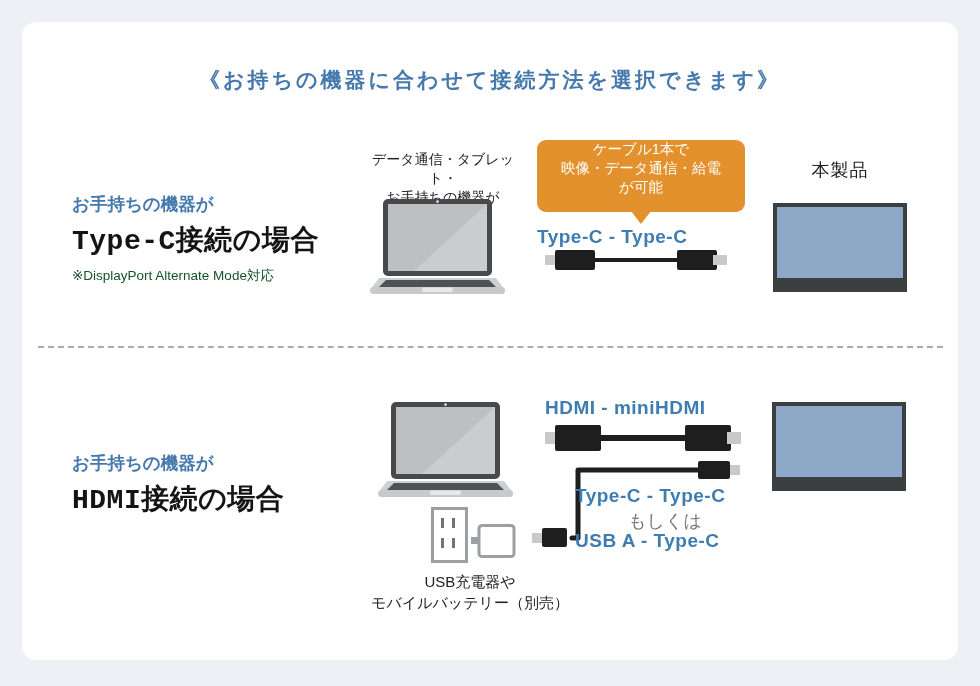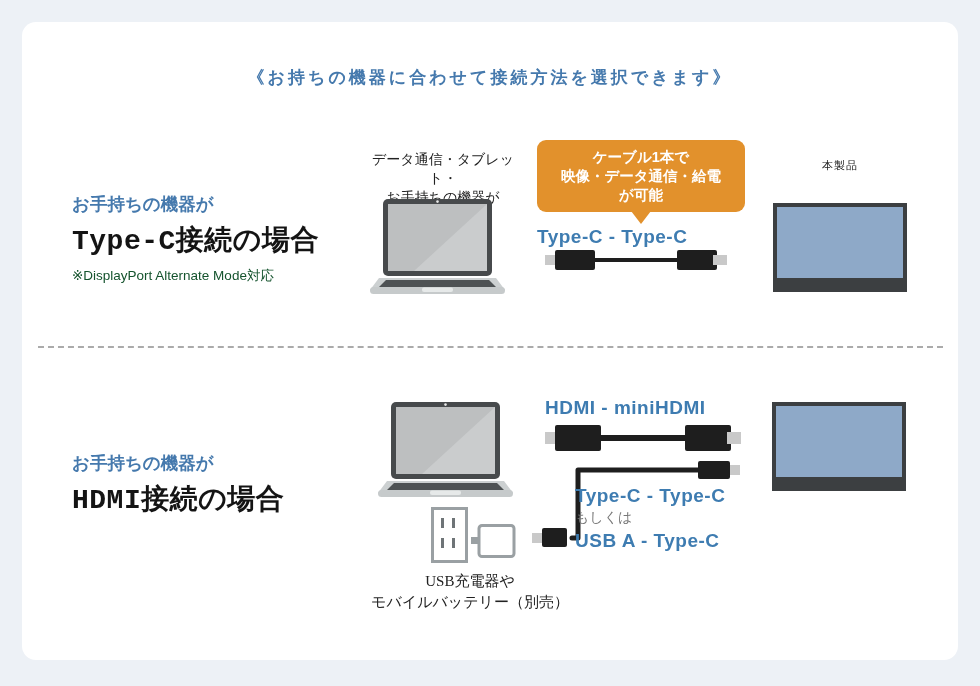--- a/index.html
+++ b/index.html
@@ -7,58 +7,58 @@
     position:relative;width:980px;height:686px;background:#EDF1F6;
     font-family:"Liberation Sans","DejaVu Sans",sans-serif;overflow:hidden;
   }
   .card{
     position:absolute;left:22px;top:22px;width:936px;height:638px;
     background:#FFFFFF;border-radius:14px;
   }
   .abs{position:absolute;}
   .title{
     position:absolute;left:0;right:0;top:66px;margin:0;text-align:center;
-    font-size:17px;font-weight:bold;color:#4579AD;letter-spacing:3px;
+    font-size:21px;font-weight:bold;color:#4579AD;letter-spacing:3px;
   }
   .intro{font-size:17.5px;font-weight:bold;color:#4579AD;}
   .heading{font-size:28px;font-weight:bold;color:#141414;margin-top:5px;letter-spacing:0.5px;font-family:Liberation Mono, monospace;}
   .note{font-size:13.5px;color:#14532d;margin-top:8px;}
   .device-label{
     position:absolute;left:358px;top:150px;width:170px;text-align:center;
     font-size:14px;color:#222;line-height:19px;
   }
   .callout{
     position:absolute;left:537px;top:140px;width:208px;height:72px;box-sizing:border-box;
-    background:#E2912C;border-radius:9px;padding-top:8px;
-    color:#FFFFFF;font-weight:bold;font-size:14.5px;line-height:19px;text-align:center;
+    background:#E2912C;border-radius:9px;padding-top:0;
+    color:#FFFFFF;font-weight:normal;font-size:14.5px;line-height:19px;text-align:center;
   }
   .callout::after{
     content:"";position:absolute;left:50%;bottom:-12px;transform:translateX(-50%);
     width:0;height:0;border-left:10px solid transparent;border-right:10px solid transparent;
     border-top:13px solid #E2912C;
   }
   .cable-label{
     position:absolute;text-align:left;font-size:19px;font-weight:bold;
     color:#3E7CB1;letter-spacing:0.5px;
   }
   .product-label{
     position:absolute;left:773px;top:158px;width:134px;text-align:center;
-    font-size:11px;color:#222;letter-spacing:1px;
+    font-size:18px;color:#222;letter-spacing:1px;
   }
   .divider{
     position:absolute;left:38px;top:346px;width:905px;height:0;
     border-top:2px dashed #ABABAB;
   }
   .or-label{
-    position:absolute;left:575px;top:509px;width:180px;
-    font-size:14px;color:#777;
+    position:absolute;left:575px;top:509px;width:180px;text-align:center;
+    font-size:18px;color:#777;
   }
   .charger-label{
     position:absolute;left:330px;top:571px;width:280px;text-align:center;
-    font-size:15px;color:#222;line-height:21px;font-family:Liberation Serif, serif;
+    font-size:15px;color:#222;line-height:21px;
   }
 </style>
 </head>
 <body>
 
 <div class="canvas">
   <div class="card"></div>
 
   <h1 class="title">《お持ちの機器に合わせて接続方法を選択できます》</h1>
 

